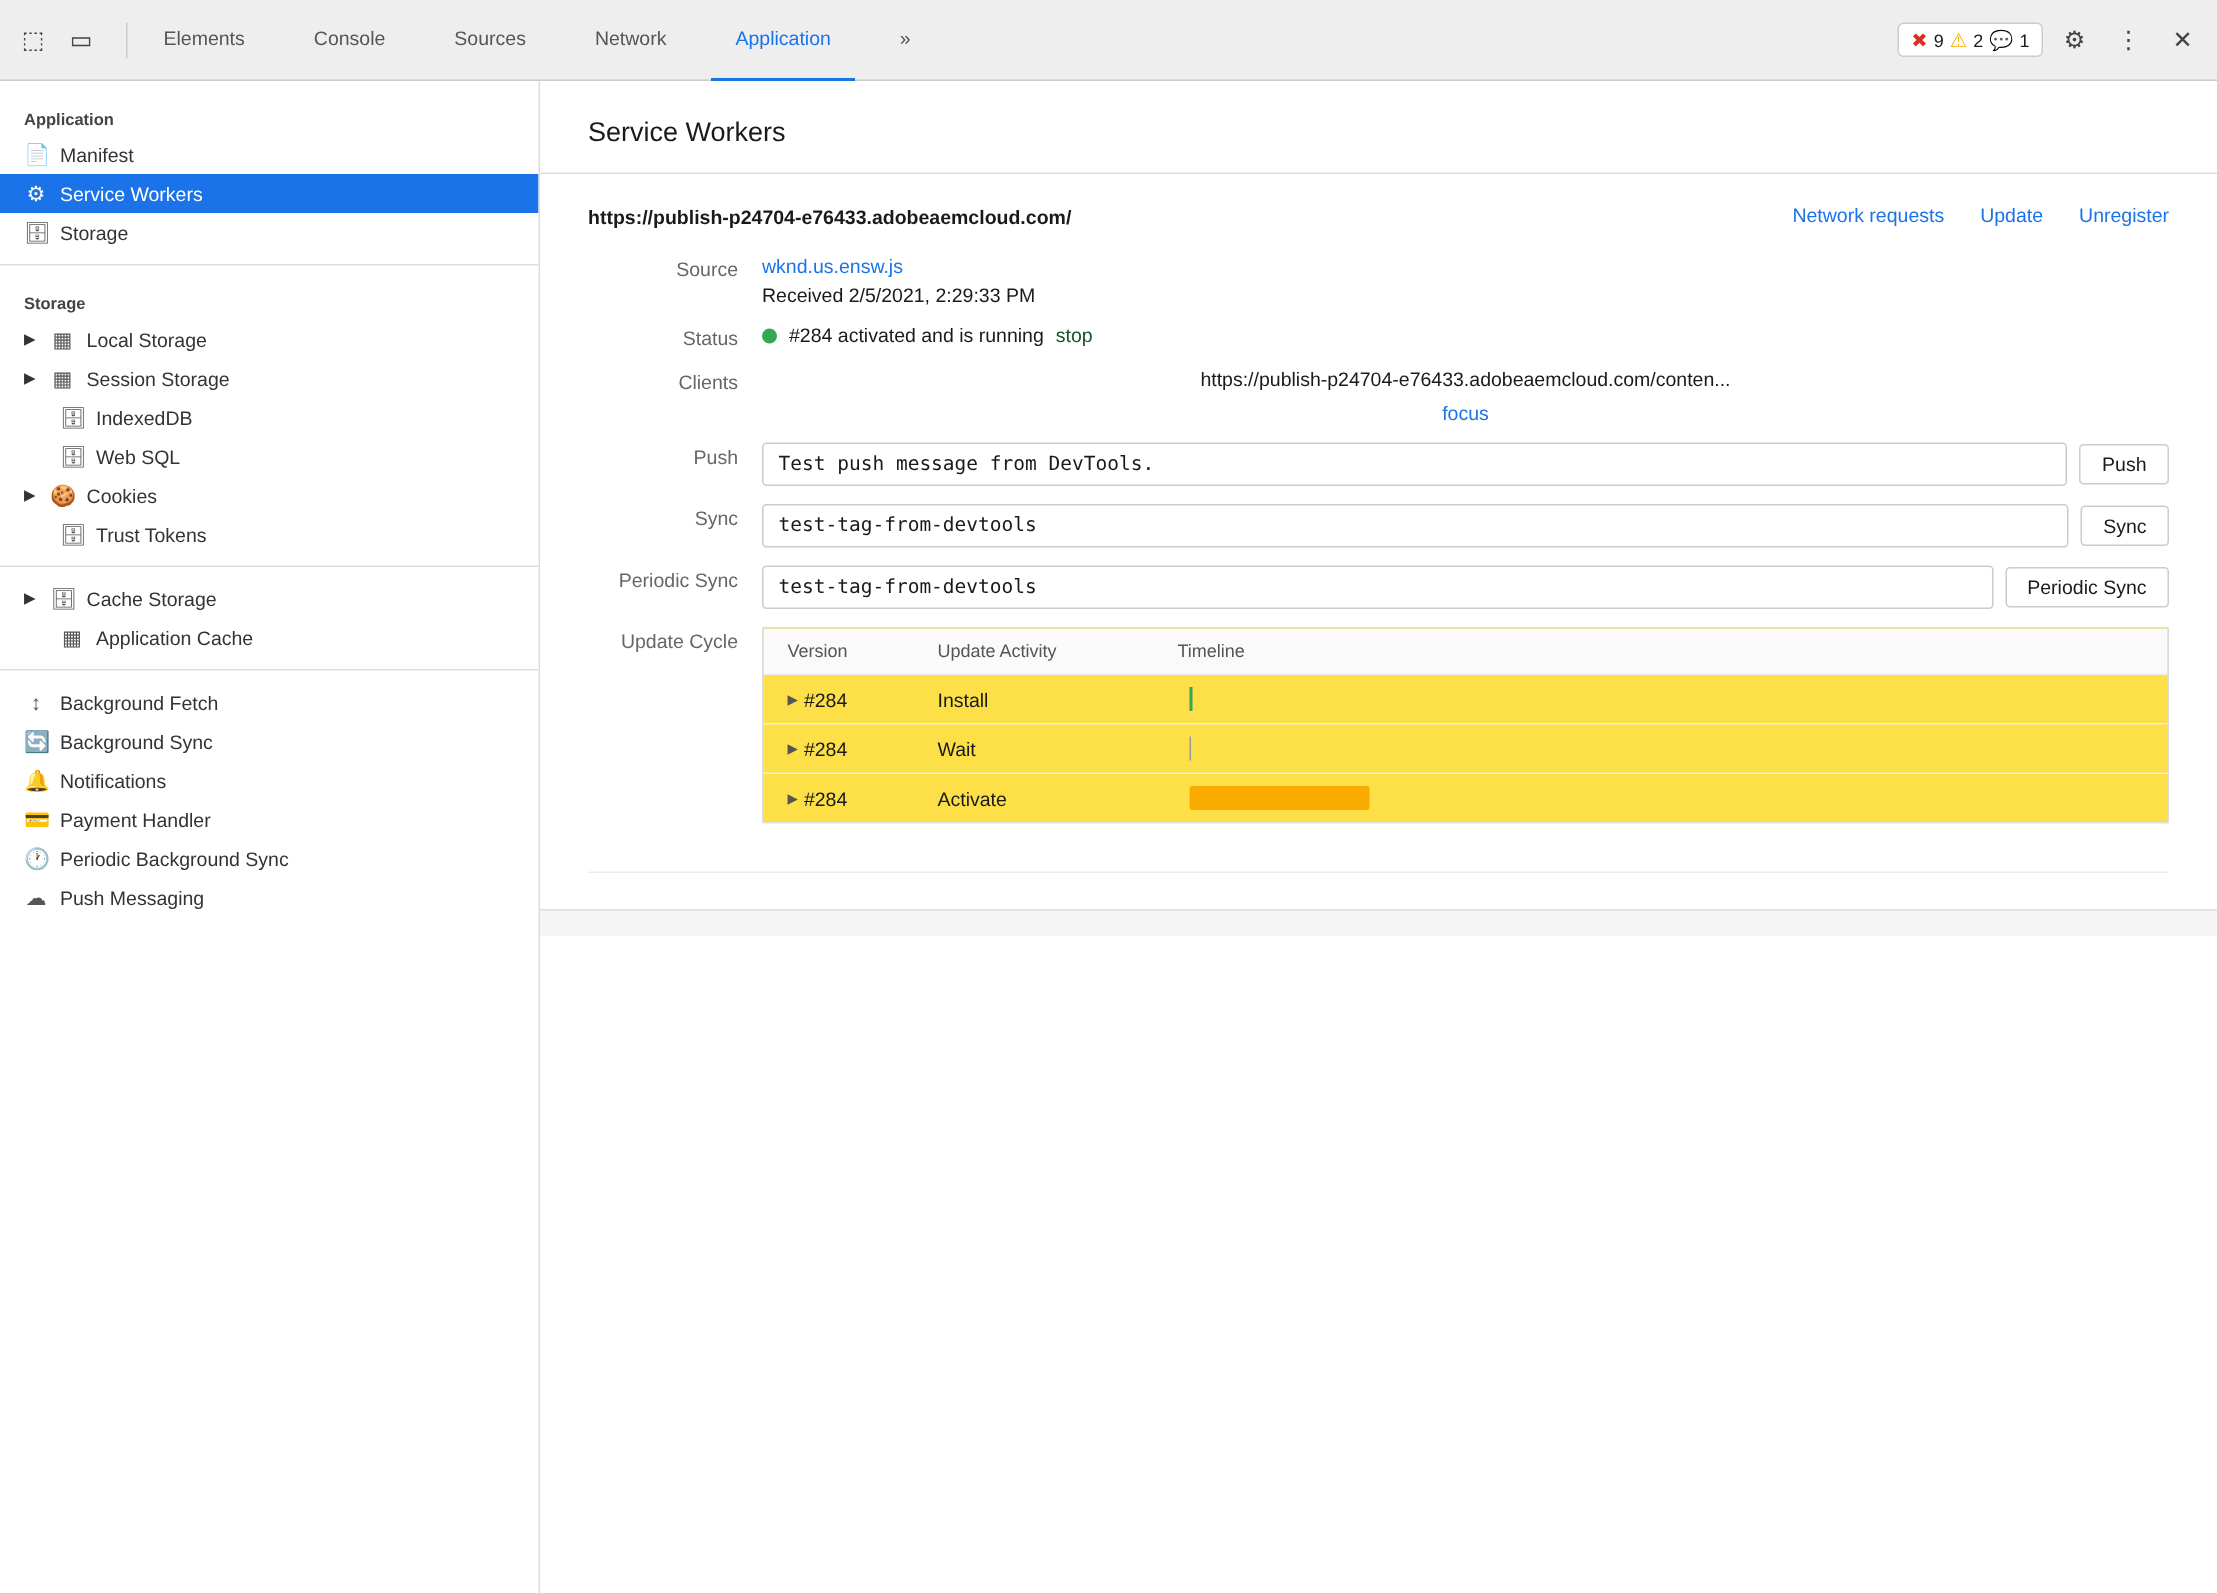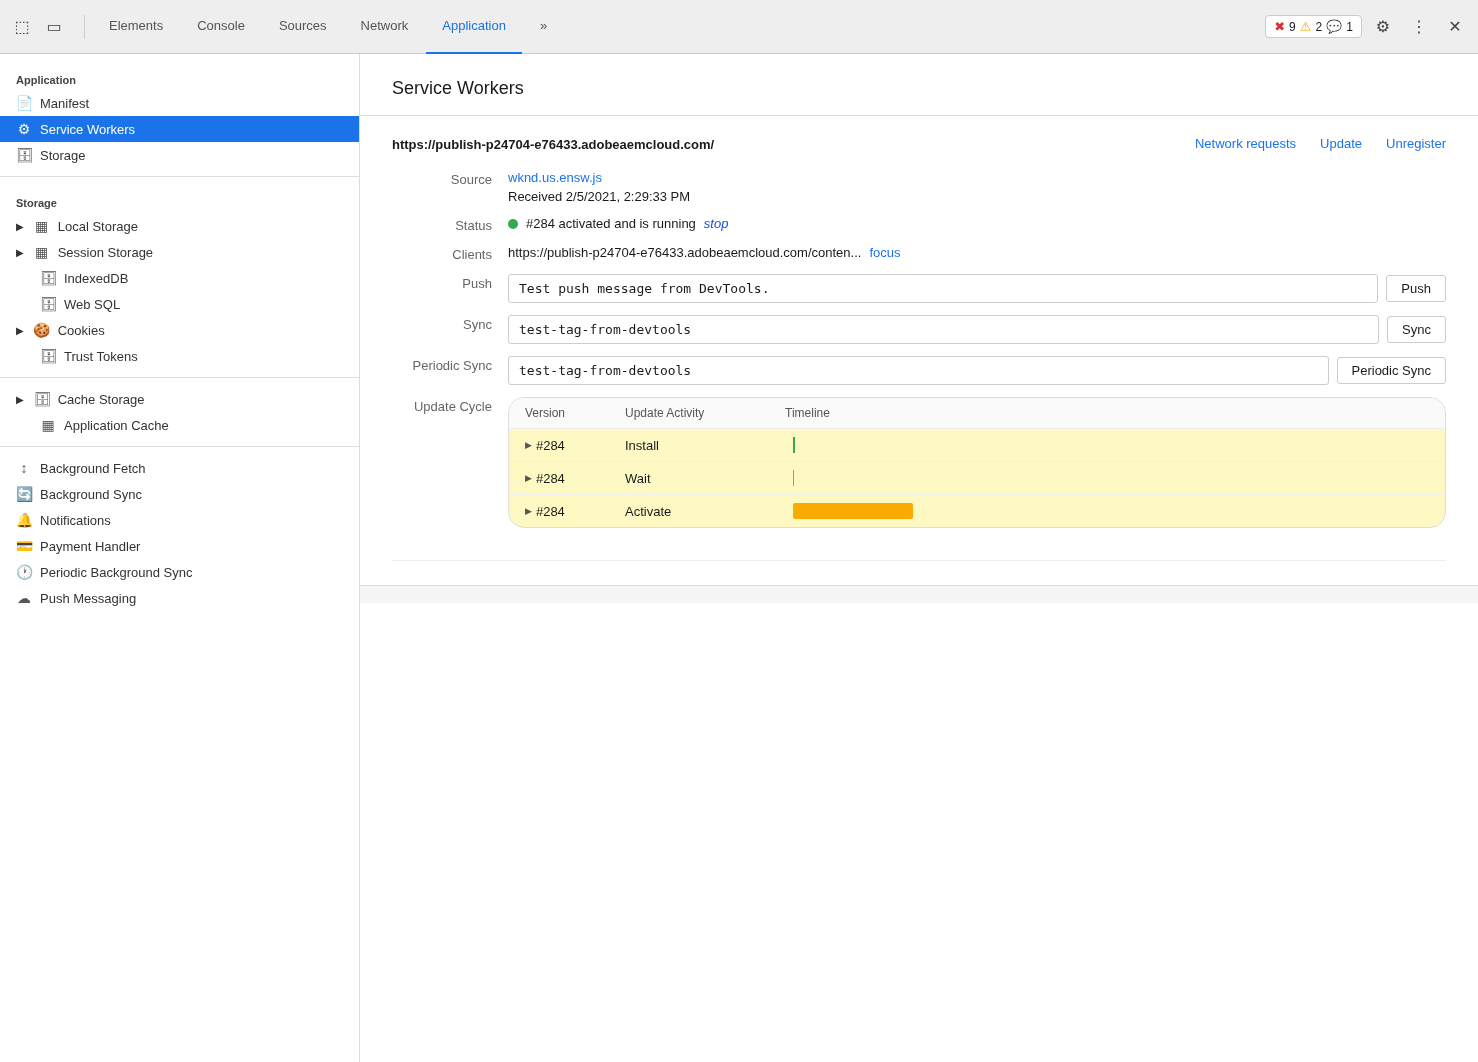--- a/index.html
+++ b/index.html
@@ -6,21 +6,21 @@
     body { font-family: -apple-system, BlinkMacSystemFont, 'Segoe UI', sans-serif; font-size: 13px; background: #f5f5f5; color: #1a1a1a; width: 1478px; height: 1062px; overflow: hidden; }
 
     
     .toolbar {
       display: flex; align-items: center; background: #eeeeee; border-bottom: 1px solid #ccc;
       height: 54px; padding: 0 8px; gap: 4px;
     }
     .toolbar-icons { display: flex; gap: 4px; margin-right: 8px; }
     .toolbar-icon { width: 28px; height: 28px; display: flex; align-items: center; justify-content: center; border-radius: 4px; cursor: pointer; color: #444; font-size: 16px; }
     .toolbar-divider { width: 1px; height: 24px; background: #ccc; margin: 0 4px; }
-    .toolbar-tabs { display: flex; align-items: center; flex: 1; gap: 2px; }
+    .toolbar-tabs { display: flex; align-items: center; flex: 1; gap: 14px; }
     .toolbar-tab {
       padding: 8px 16px; cursor: pointer; color: #555; border-bottom: 2px solid transparent;
       height: 54px; display: flex; align-items: center; font-size: 13px;
     }
     .toolbar-tab.active { color: #1a73e8; border-bottom: 2px solid #1a73e8; font-weight: 500; }
     .toolbar-right { display: flex; align-items: center; gap: 6px; }
     .error-badge { background: white; border: 1px solid #ccc; border-radius: 4px; padding: 3px 8px; font-size: 12px; display: flex; align-items: center; gap: 4px; cursor: pointer; }
     .error-icon { color: #d93025; font-size: 13px; }
     .warn-icon { color: #f9ab00; font-size: 13px; }
     .msg-icon { color: #1a73e8; font-size: 13px; }
@@ -70,42 +70,42 @@
     .sw-action-link { color: #1a73e8; cursor: pointer; font-size: 13px; text-decoration: none; }
 
     .sw-detail-row { display: flex; align-items: flex-start; gap: 16px; margin-bottom: 12px; }
     .sw-label { color: #666; font-size: 13px; min-width: 100px; text-align: right; flex-shrink: 0; padding-top: 2px; }
     .sw-value { color: #1a1a1a; font-size: 13px; flex: 1; }
     .sw-link { color: #1a73e8; cursor: pointer; text-decoration: none; font-size: 13px; }
 
     .status-row { display: flex; align-items: center; gap: 8px; }
     .status-dot { width: 10px; height: 10px; border-radius: 50%; background: #34a853; display: inline-block; }
     .status-text { font-size: 13px; color: #1a1a1a; text-align: right; }
-    .stop-link { color: #1d4ed8; cursor: pointer; text-decoration: none; font-size: 13px; font-style: italic; }
-
-    .clients-row { display: flex; align-items: center; gap: 8px; }
+    .stop-link { color: #14532d; cursor: pointer; text-decoration: none; font-size: 13px; }
+
+    .clients-row { display: flex; align-items: center; gap: 8px; flex-direction: column; }
     .clients-url { font-size: 13px; color: #1a1a1a; overflow: hidden; text-overflow: ellipsis; white-space: nowrap; max-width: 600px; }
     .focus-link { color: #1a73e8; cursor: pointer; text-decoration: none; font-size: 13px; flex-shrink: 0; }
 
     
     .input-row { display: flex; align-items: center; gap: 8px; }
     .sw-input {
       flex: 1; border: 1px solid #ccc; border-radius: 3px; padding: 6px 10px;
       font-family: monospace; font-size: 13px; color: #1a1a1a; background: white;
       outline: none;
     }
     .sw-btn {
       border: 1px solid #ccc; border-radius: 3px; padding: 5px 14px; cursor: pointer;
       font-size: 13px; background: white; color: #1a1a1a; white-space: nowrap;
     }
 
     
     .update-cycle-table {
-      border: 1px solid #ddd; border-radius: 16px; overflow: hidden;
-      font-size: 13px; background: #fef9c3; min-width: 480px;
+      border: 1px solid #ddd; border-radius: 1px; overflow: hidden;
+      font-size: 13px; background: #fde047; min-width: 480px;
     }
     .update-cycle-header {
       display: grid; grid-template-columns: 100px 160px 1fr;
       padding: 8px 16px; color: #555; font-size: 12px; background: #fafafa;
       border-bottom: 1px solid #eee;
     }
     .update-cycle-row {
       display: grid; grid-template-columns: 100px 160px 1fr;
       padding: 8px 16px; border-bottom: 1px solid #f0f0f0; align-items: center;
     }

